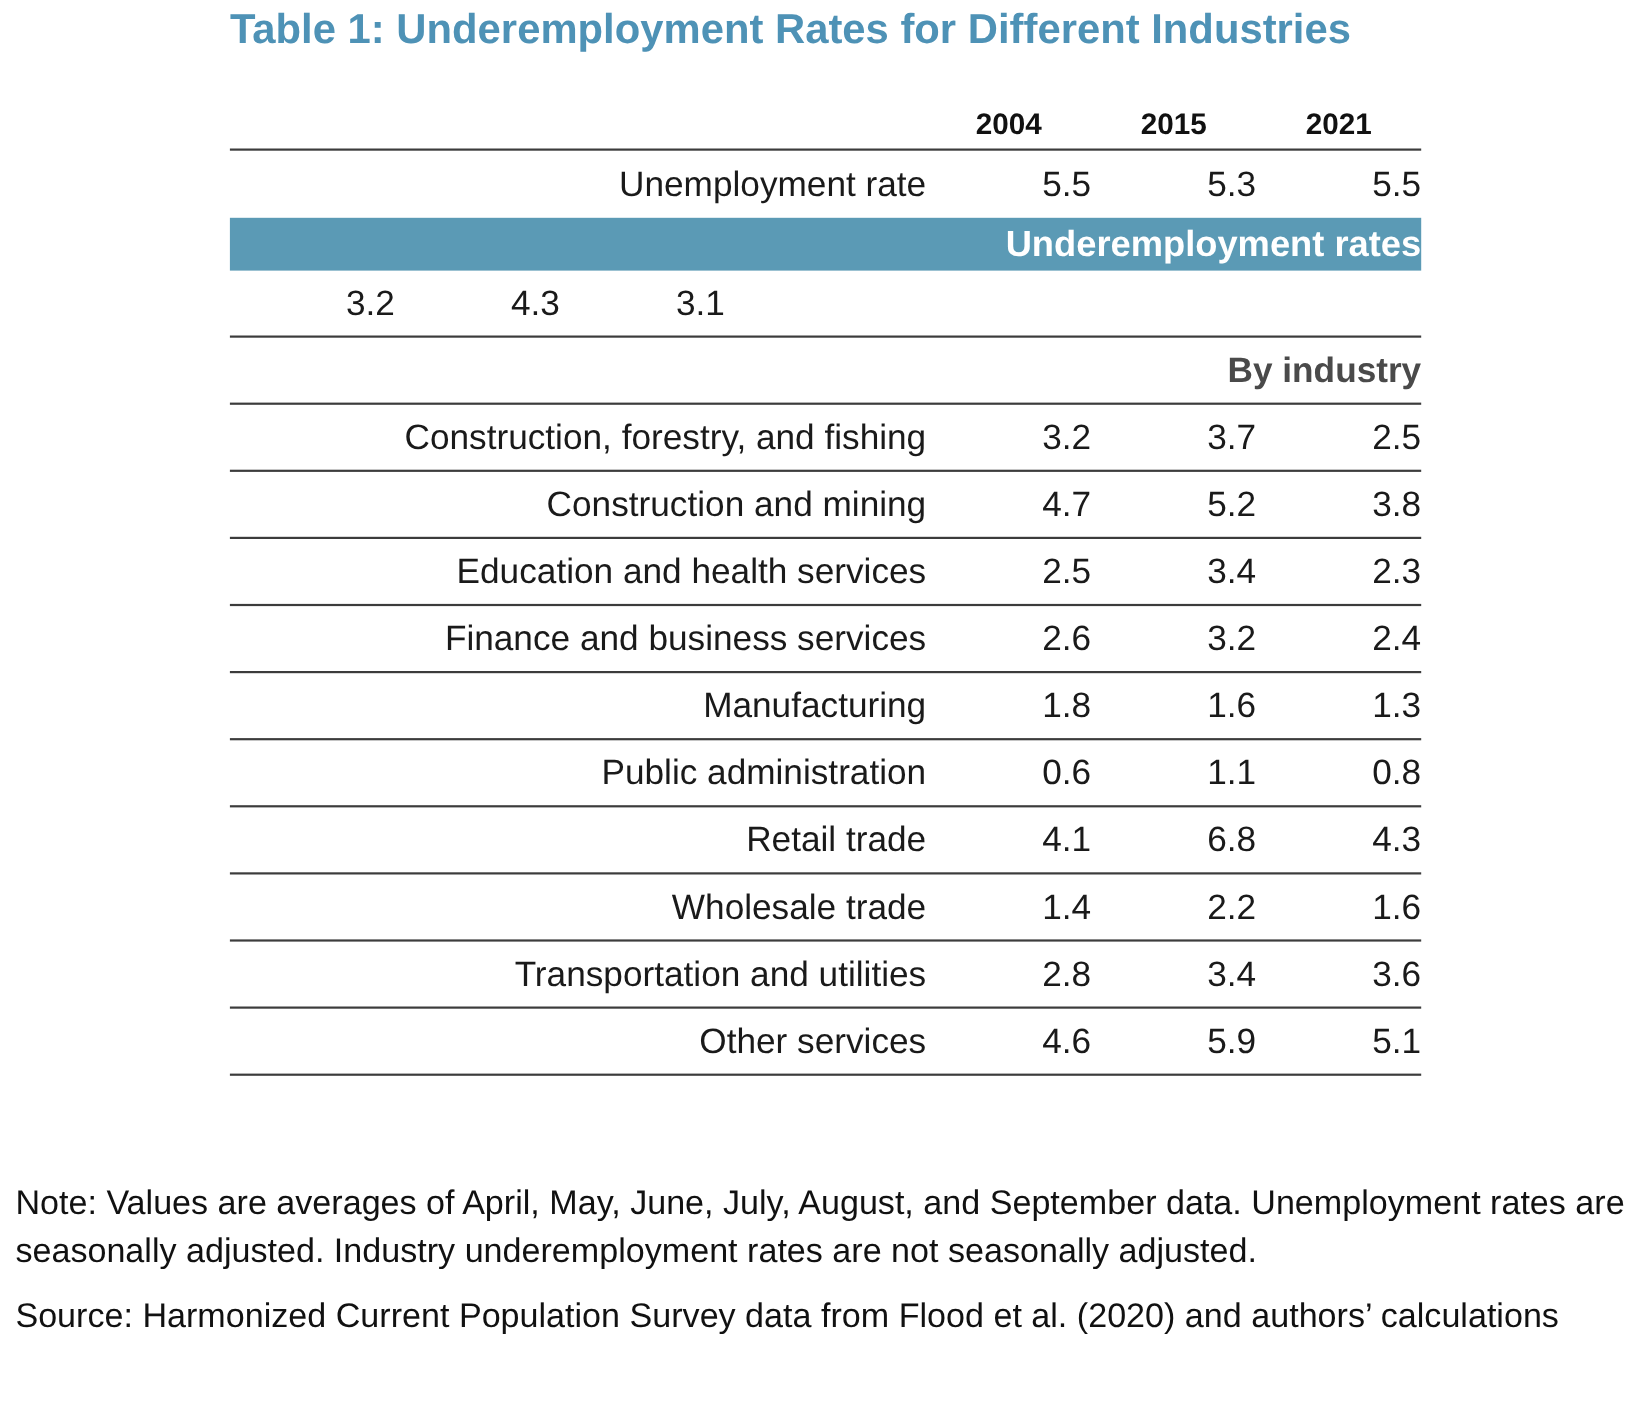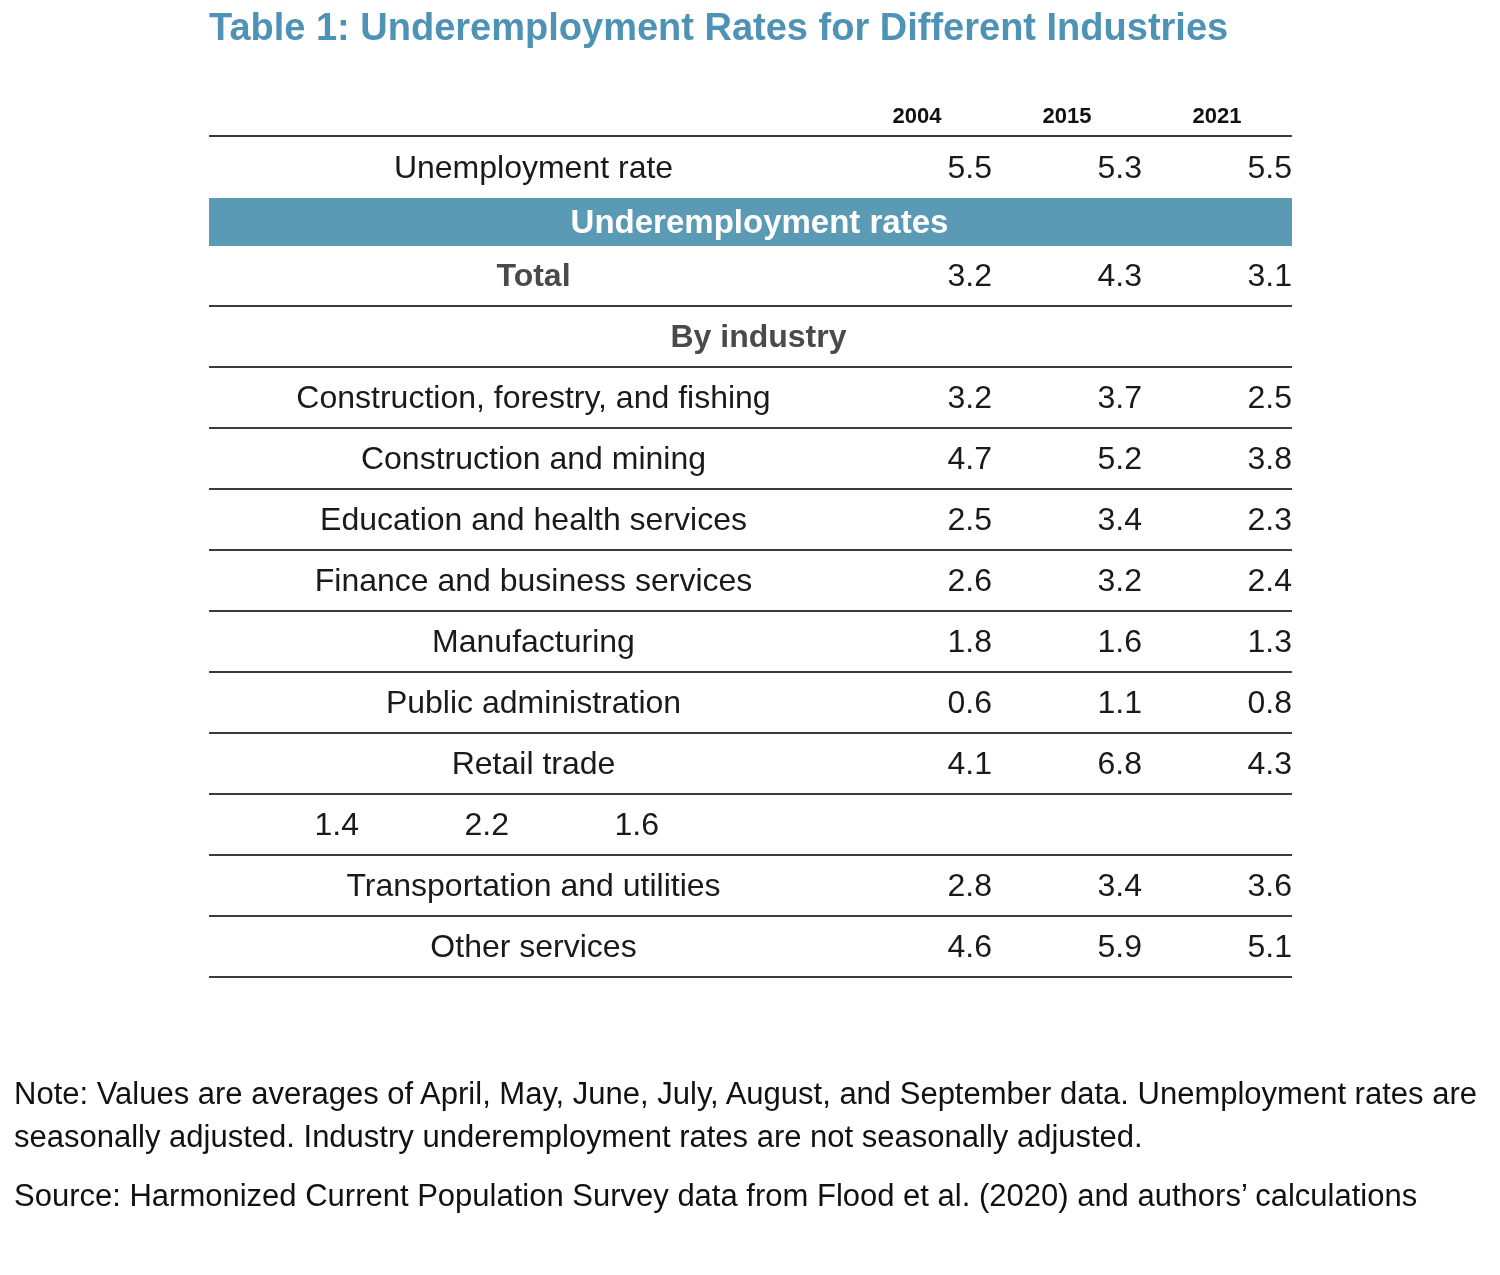--- a/index.html
+++ b/index.html
@@ -52,29 +52,29 @@
     height: 61px;
     box-sizing: border-box;
   }
   .row.ruled {
     border-bottom: 2px solid var(--rule, #3c3c3c);
   }
   .label-cell {
     flex: 1 1 auto;
     padding-left: 16px;
     font-size: 32px;
-    text-align: center;
+    text-align: right;
     white-space: nowrap;
     overflow: hidden;
   }
   .year-cell {
     flex: 0 0 150px;
     width: 150px;
     text-align: center;
-    font-size: 22px;
+    font-size: 27px;
     font-weight: bold;
     color: #111111;
     padding-bottom: 6px;
   }
   .value-cell {
     flex: 0 0 150px;
     width: 150px;
     text-align: right;
     font-size: 32px;
     color: #1a1a1a;
@@ -126,21 +126,20 @@
     <div class="row type-data">
           <div class="label-cell">Unemployment rate</div>
           <div class="value-cell">5.5</div>
           <div class="value-cell">5.3</div>
           <div class="value-cell">5.5</div>
         </div>
         <div class="row type-banner">
           <div class="label-cell">Underemployment rates</div>
         </div>
         <div class="row type-total ruled">
-          <div class="label-cell">Total</div>
           <div class="value-cell">3.2</div>
           <div class="value-cell">4.3</div>
           <div class="value-cell">3.1</div>
         </div>
         <div class="row type-section ruled">
           <div class="label-cell">By industry</div>
         </div>
         <div class="row type-data ruled">
           <div class="label-cell">Construction, forestry, and fishing</div>
           <div class="value-cell">3.2</div>
@@ -177,20 +176,21 @@
           <div class="value-cell">1.1</div>
           <div class="value-cell">0.8</div>
         </div>
         <div class="row type-data ruled">
           <div class="label-cell">Retail trade</div>
           <div class="value-cell">4.1</div>
           <div class="value-cell">6.8</div>
           <div class="value-cell">4.3</div>
         </div>
         <div class="row type-data ruled">
+          <div class="label-cell">Wholesale trade</div>
           <div class="value-cell">1.4</div>
           <div class="value-cell">2.2</div>
           <div class="value-cell">1.6</div>
         </div>
         <div class="row type-data ruled">
           <div class="label-cell">Transportation and utilities</div>
           <div class="value-cell">2.8</div>
           <div class="value-cell">3.4</div>
           <div class="value-cell">3.6</div>
         </div>

